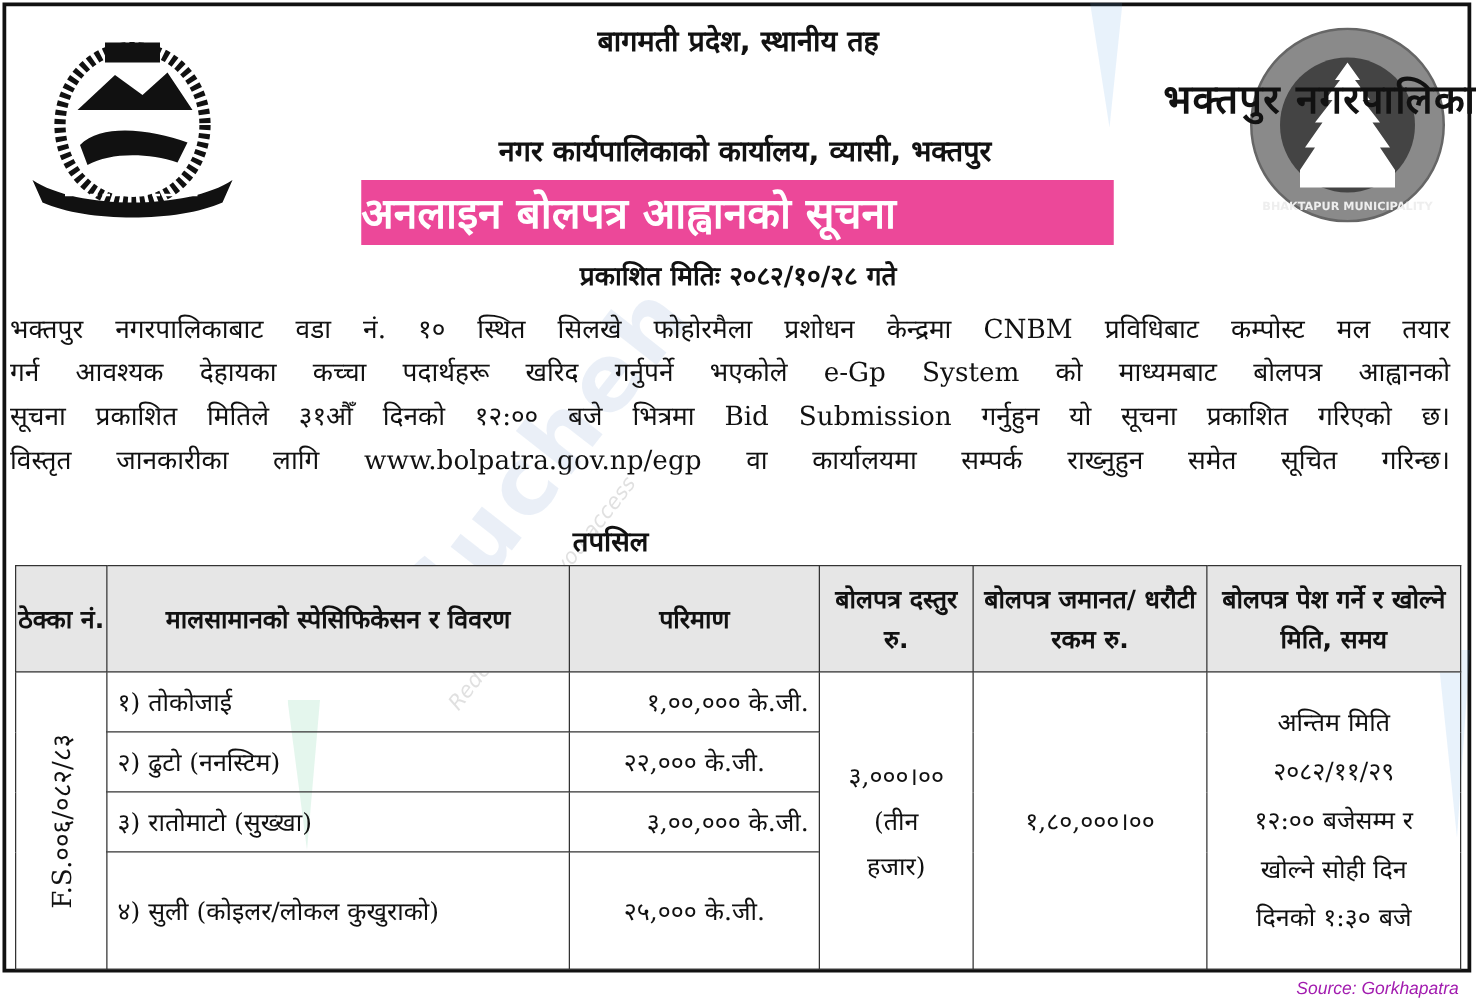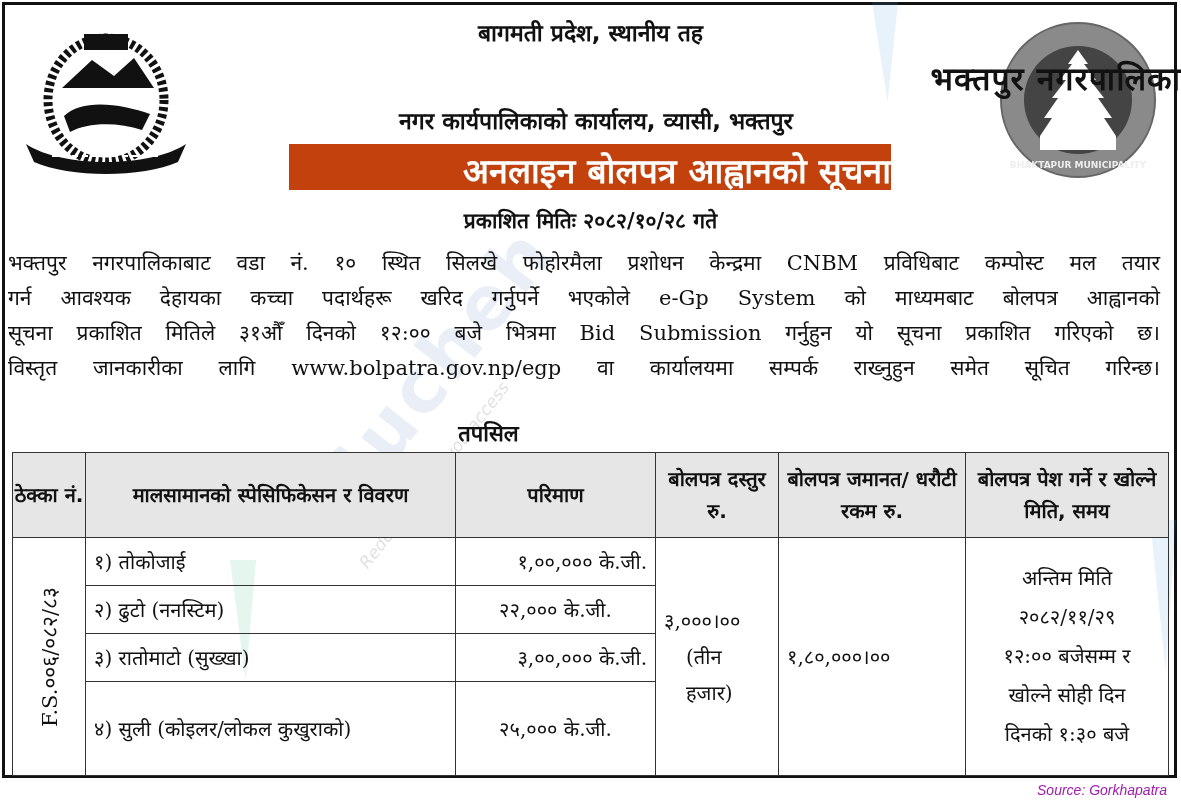--- a/index.html
+++ b/index.html
@@ -31,23 +31,23 @@
   }
   .logo-right {
     position: absolute; left: 1000px; top: 22px; width: 156px; height: 156px;
   }
 
   .hdr { position: absolute; left: 0; width: 1181px; text-align: center; }
   .hdr-province { top: 16px; font-size: 23px; font-weight: bold; }
   .hdr-name { top: 56px; font-size: 32px; font-weight: bold; letter-spacing: 1px; text-align: right; }
   .hdr-office { top: 104px; font-size: 23px; font-weight: bold; padding-left: 11px; }
   .hdr-notice {
-    position: absolute; left: 289px; top: 144px; width: 602px; height: 46px;
-    background: #c2410c; color: #fff; font-size: 34px; font-weight: bold;
-    text-align: right; line-height: 54px;
+    position: absolute; left: 289px; top: 144px; width: 602px; height: 52px;
+    background: #ec4899; color: #fff; font-size: 34px; font-weight: bold;
+    text-align: left; line-height: 54px;
   }
   .hdr-date { top: 206px; font-size: 21px; font-weight: bold; }
 
   .body-text {
     position: absolute; left: 8px; top: 246px; width: 1152px;
     font-family: "DejaVu Serif", serif; font-size: 21px; line-height: 35px;
     text-align: justify; text-align-last: justify;
   }
   .body-text .line { display: block; }
 
@@ -72,21 +72,21 @@
   td.contract-no { position: relative; padding: 0; }
   .rot {
     position: absolute; left: 50%; top: 50%; white-space: nowrap;
     transform: translate(-50%, -50%) rotate(-90deg); font-size: 21px;
     font-family: "DejaVu Serif", serif;
   }
   td.item { height: 48px; text-align: left; }
   td.item.tall { height: 94px; line-height: 32px; }
   td.qty { text-align: right; }
   td.qty.center { text-align: center; }
-  td.center { text-align: left; line-height: 36px; }
+  td.center { text-align: center; line-height: 36px; }
   td.dates { text-align: center; line-height: 39px; }
 
   .source {
     position: absolute; right: 14px; top: 782px; font-size: 14px; font-style: italic;
     font-family: "Liberation Sans", sans-serif; color: #a21caf;
   }
 </style>
 </head>
 <body>
 

